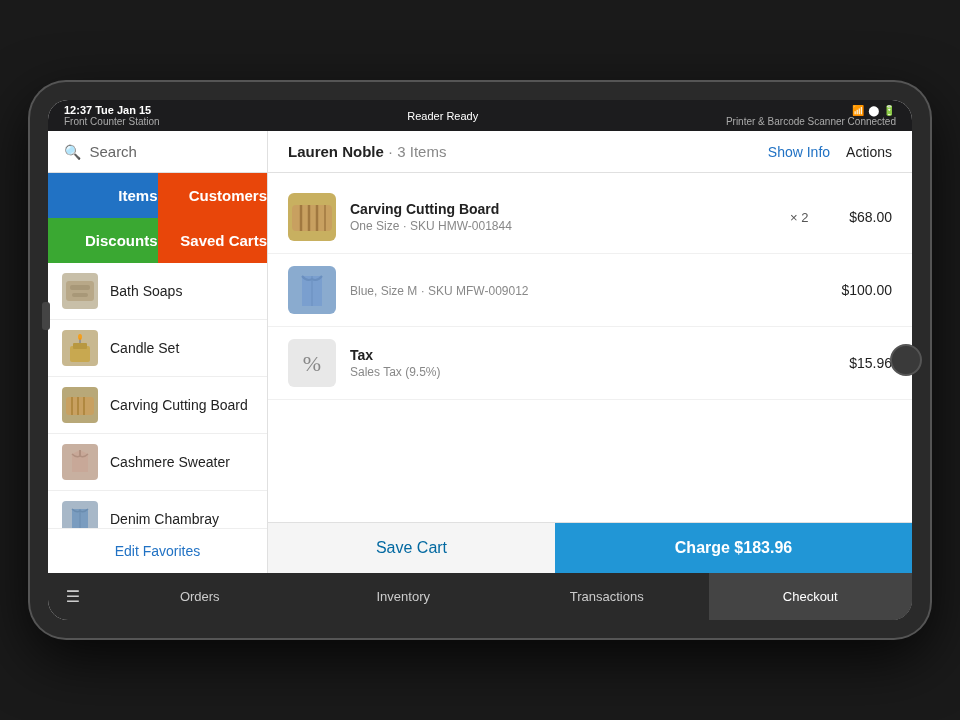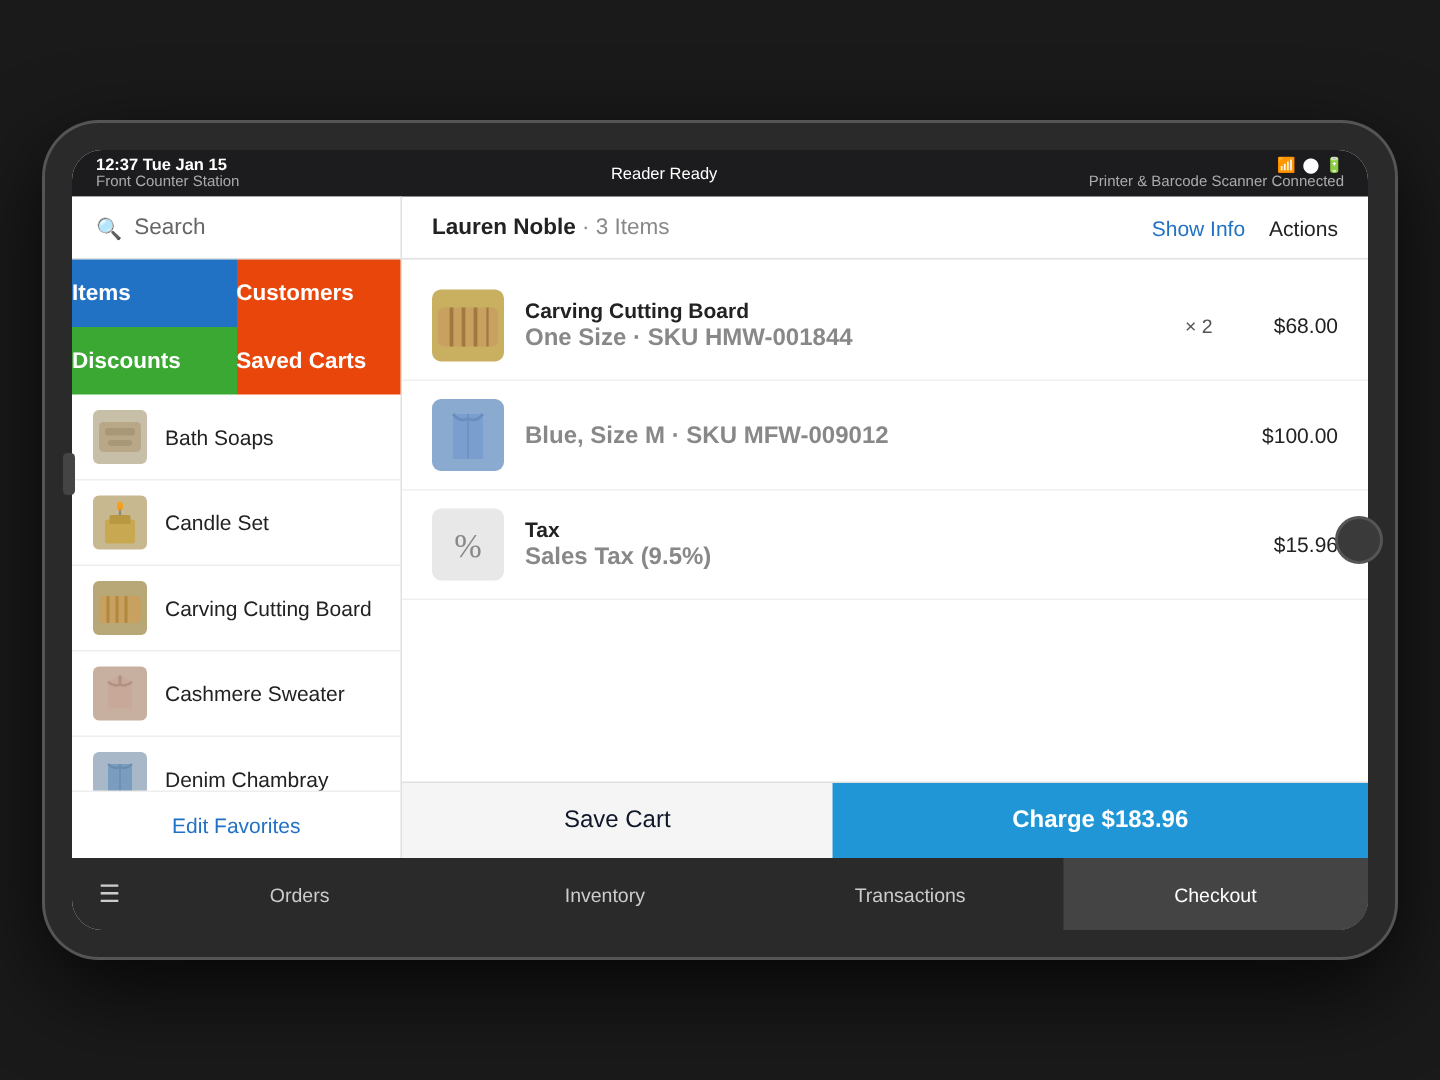--- a/index.html
+++ b/index.html
@@ -79,21 +79,21 @@
     .search-icon-wrap { color: #999; font-size: 14px; }
     .search-text { color: #666; font-size: 15px; }
 
     .nav-buttons {
       display: grid;
       grid-template-columns: 1fr 1fr;
       gap: 0;
     }
     .nav-btn {
       padding: 14px 0;
-      text-align: left;
+      text-align: right;
       font-size: 15px;
       font-weight: 600;
       color: #fff;
       cursor: pointer;
     }
     .nav-btn.items { background: #2172c4; }
     .nav-btn.customers { background: #e8460a; }
     .nav-btn.discounts { background: #3aa832; }
     .nav-btn.saved-carts { background: #e8460a; }
 
@@ -186,34 +186,34 @@
       justify-content: center;
       font-size: 22px;
       flex-shrink: 0;
       overflow: hidden;
     }
     .cart-item-image.cutting-board { background: #c8b060; }
     .cart-item-image.chambray { background: #8aabcf; }
     .cart-item-image.tax { background: #e8e8e8; color: #888; font-size: 18px; font-weight: 300; }
     .cart-item-details { flex: 1; }
     .cart-item-title { font-size: 14px; font-weight: 600; color: #222; }
-    .cart-item-subtitle { font-size: 16px; color: #888; margin-top: 2px; font-weight: bold; }
+    .cart-item-subtitle { font-size: 12px; color: #888; margin-top: 2px; }
     .cart-item-qty { font-size: 13px; color: #555; min-width: 28px; }
     .cart-item-price { font-size: 14px; font-weight: 500; color: #222; min-width: 60px; text-align: right; }
 
     .cart-footer {
       display: flex;
       border-top: 1px solid #e0e0e0;
     }
     .save-cart-btn {
       flex: 1;
       padding: 16px;
       text-align: center;
       font-size: 16px;
-      color: #0f172a;
+      color: #0369a1;
       background: #f5f5f5;
       cursor: pointer;
       border: none;
       font-weight: 500;
     }
     .charge-btn {
       flex: 1.4;
       text-align: center;
       font-size: 16px;
       color: #fff;

